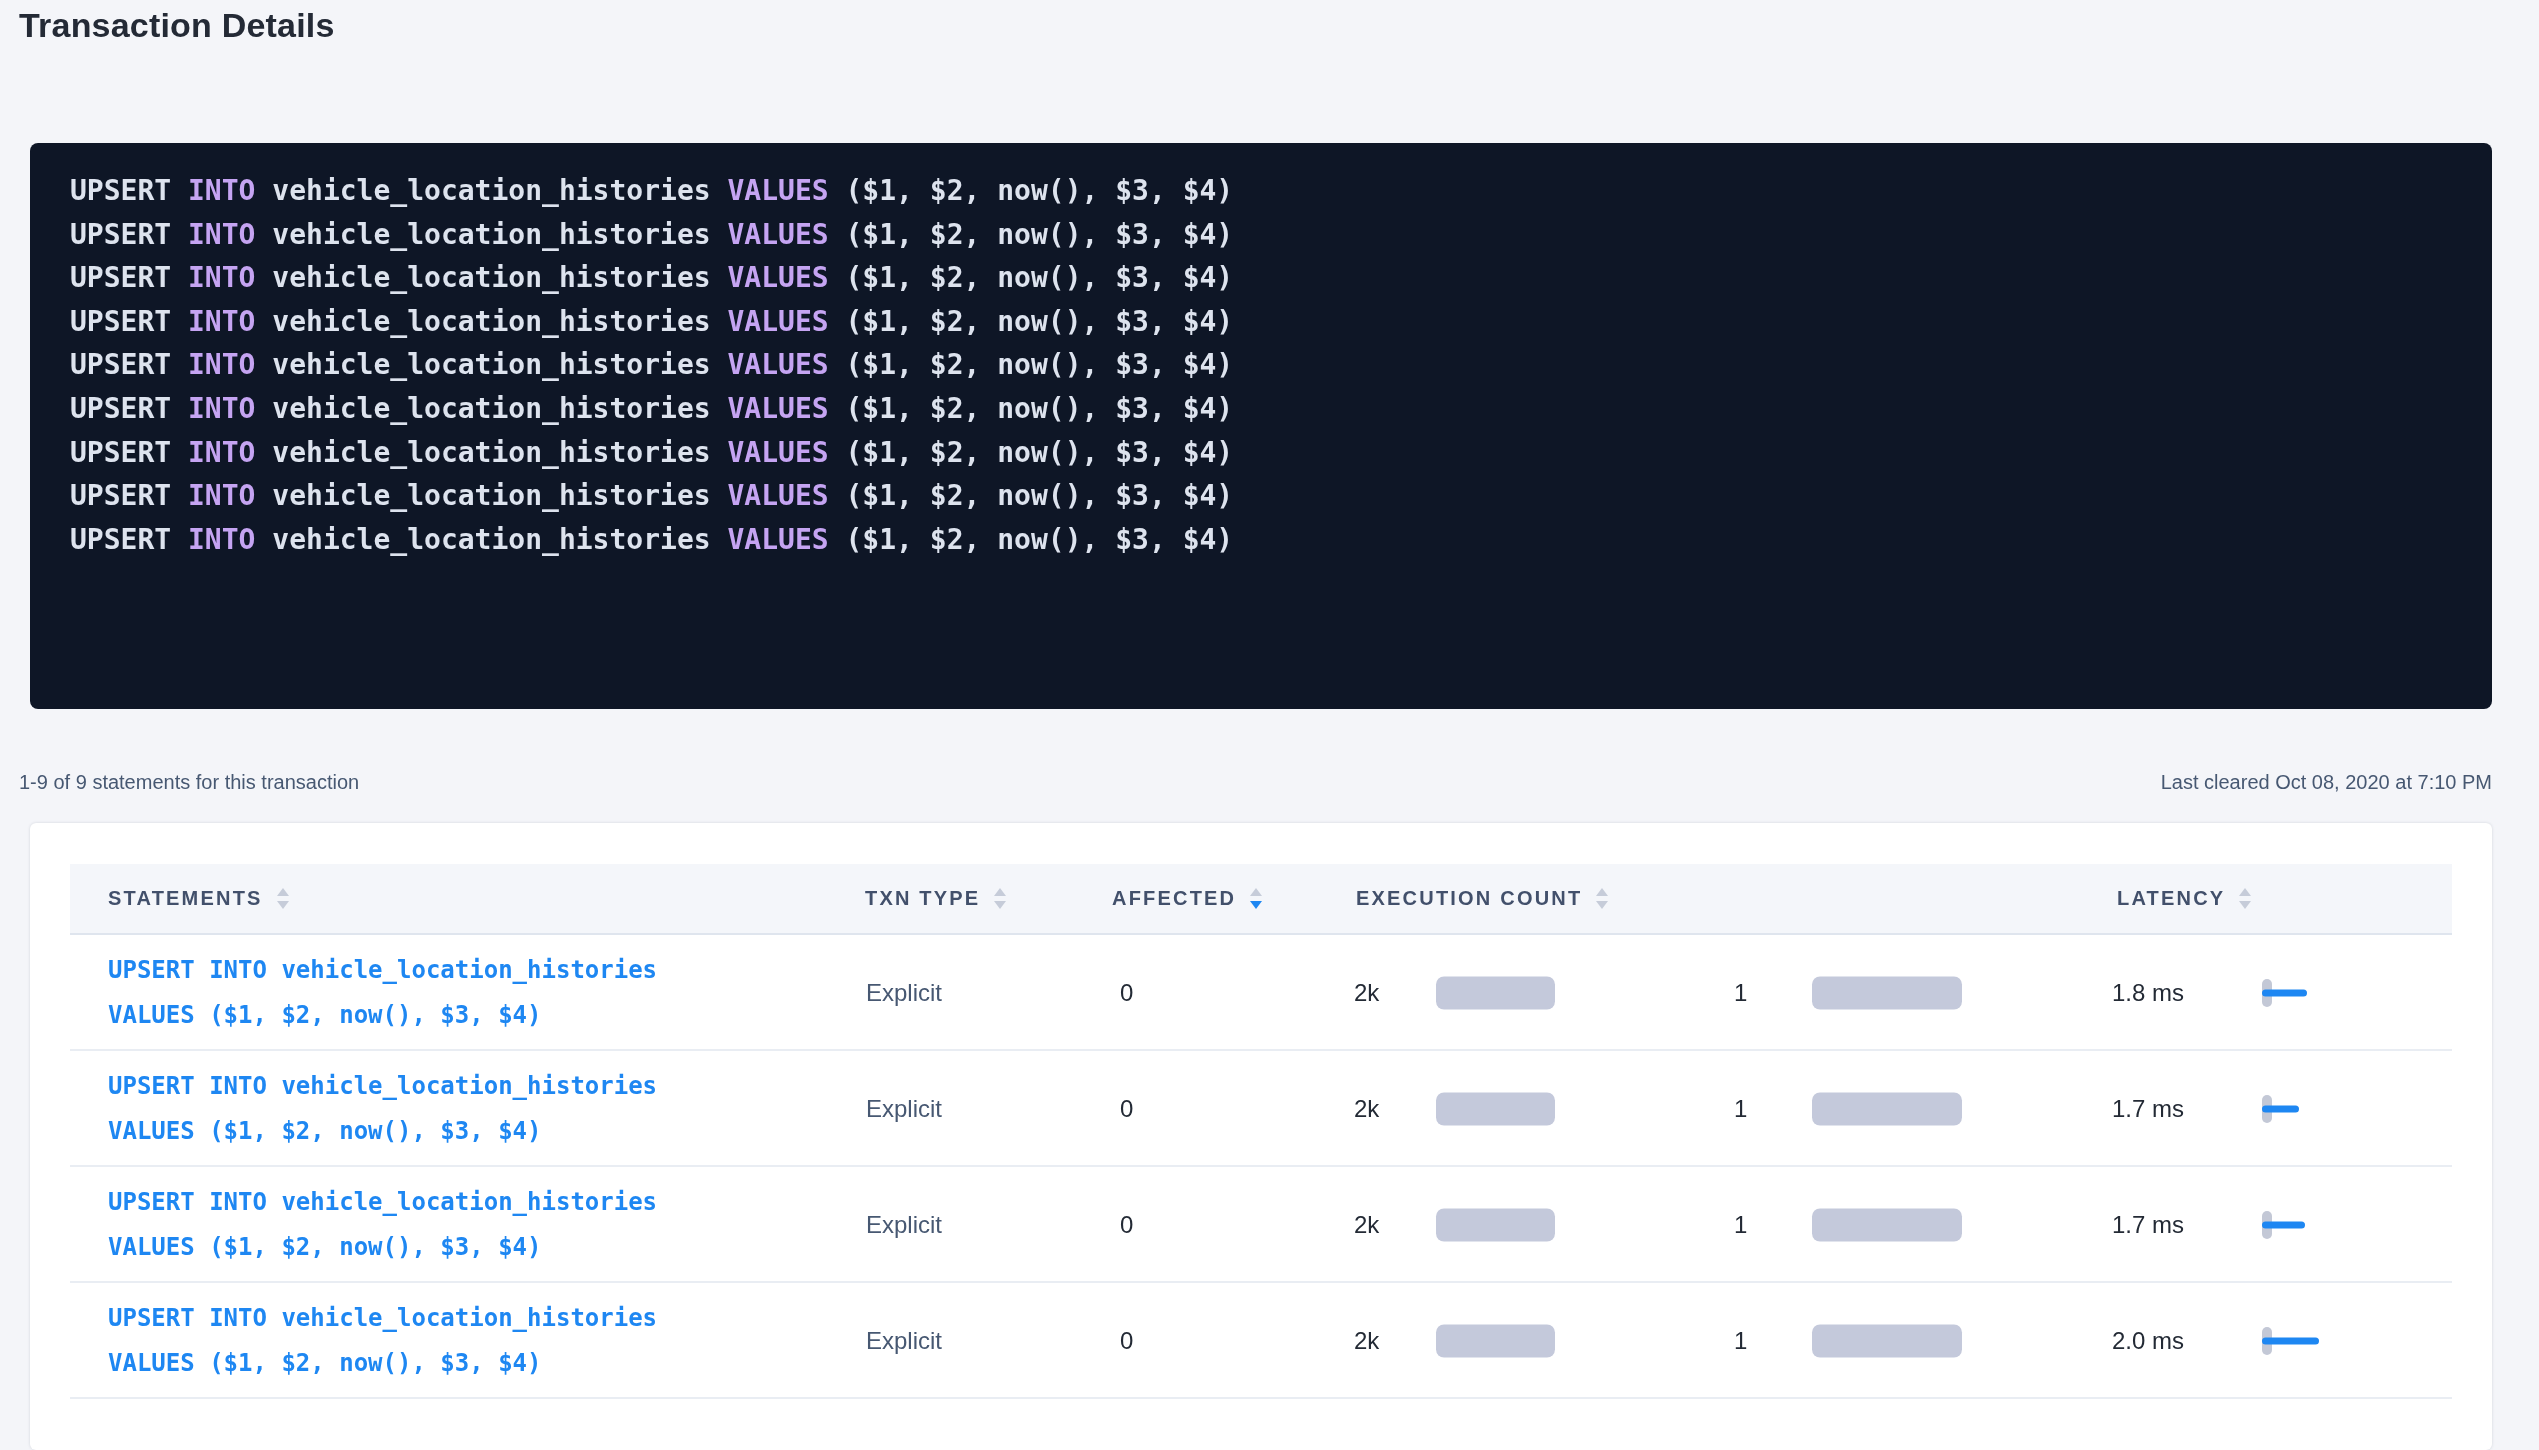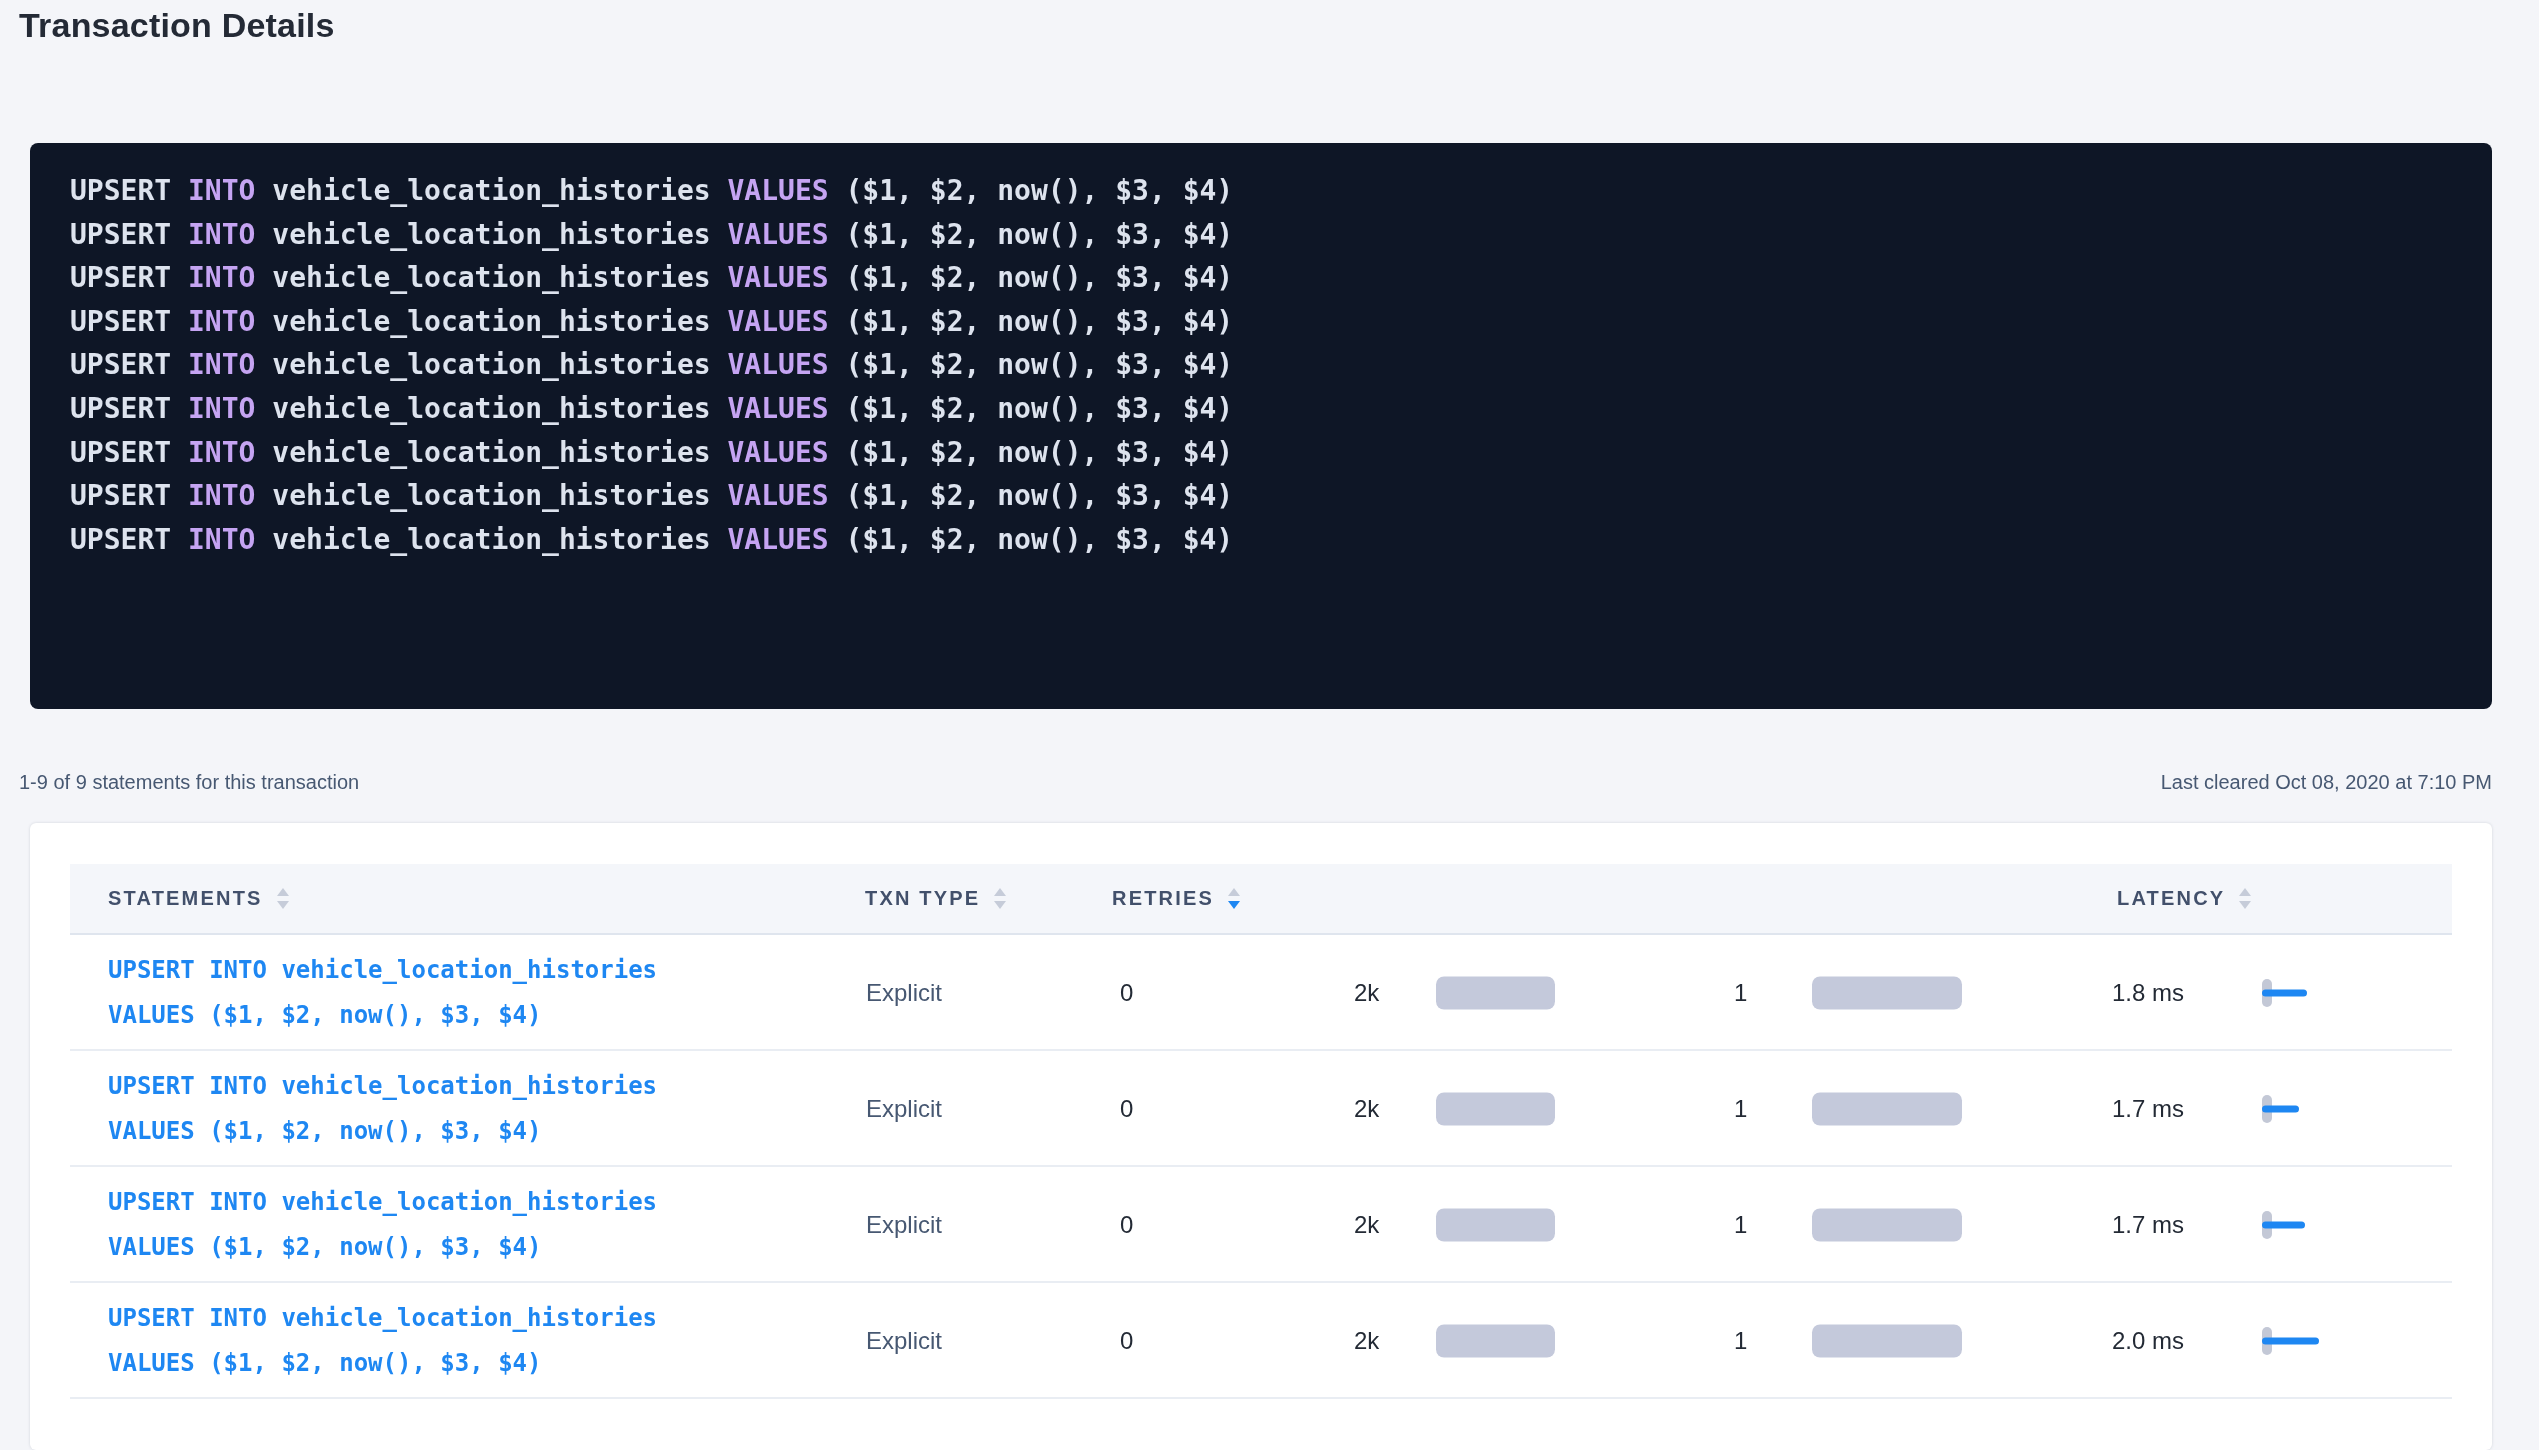--- a/index.html
+++ b/index.html
@@ -87,24 +87,31 @@
         </span>
       </div>
       <div class="th" style="left: 795px;">
         <span class="label">TXN TYPE</span>
         <span class="sorter">
           <span class="arr-up"></span>
           <span class="arr-down"></span>
         </span>
       </div>
       <div class="th" style="left: 1042px;">
-        <span class="label">RETRIES</span>
+        <span class="label">AFFECTED</span>
         <span class="sorter">
           <span class="arr-up"></span>
           <span class="arr-down active"></span>
+        </span>
+      </div>
+      <div class="th" style="left: 1286px;">
+        <span class="label">EXECUTION COUNT</span>
+        <span class="sorter">
+          <span class="arr-up"></span>
+          <span class="arr-down"></span>
         </span>
       </div>
       <div class="th" style="left: 2047px;">
         <span class="label">LATENCY</span>
         <span class="sorter">
           <span class="arr-up"></span>
           <span class="arr-down"></span>
         </span>
       </div>
     </div>

